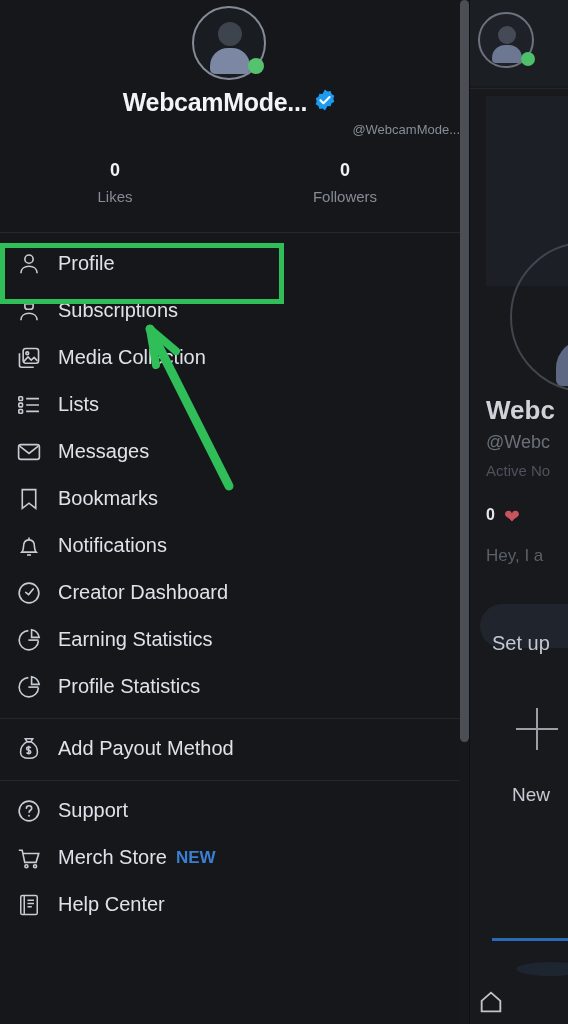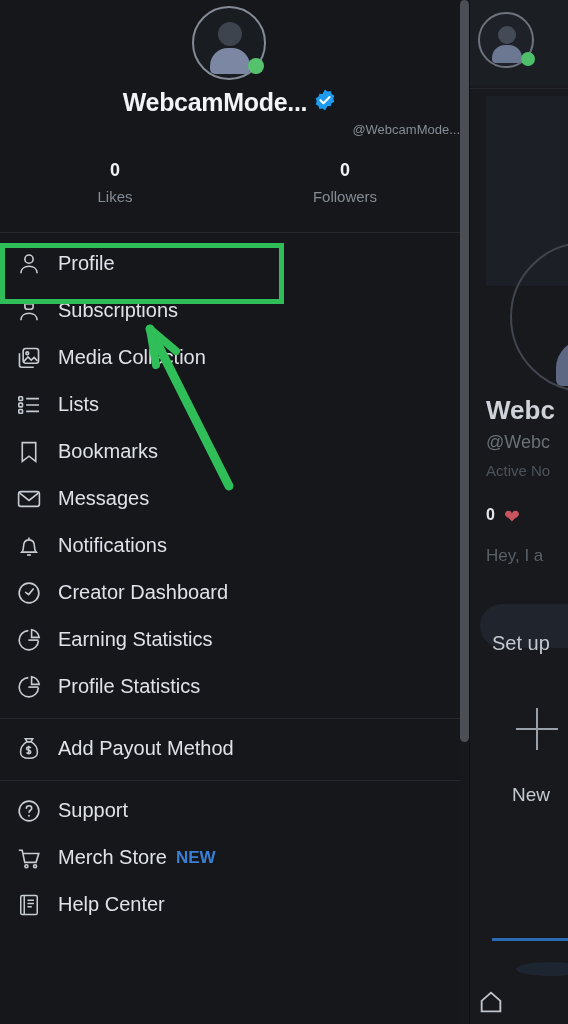--- a/index.html
+++ b/index.html
@@ -284,34 +284,34 @@
             <rect x="2.6" y="16.2" width="3.4" height="3.4" rx="0.7"></rect>
             <path d="M9.4 6.1h11.8M9.4 12h11.8M9.4 17.9h11.8"></path>
           </svg>
         </span>
         <span class="lbl">Lists</span>
       </div>
 
       <div class="menu-item">
         <span class="ico">
           <svg viewBox="0 0 24 24" width="26" height="26" fill="none" stroke="#c7ccd3" stroke-width="1.5">
-            <path d="M5.8 3.4h12.4v17.2L12 15.9l-6.2 4.7z"></path>
-          </svg>
-        </span>
-        <span class="lbl">Bookmarks</span>
-      </div>
-
-      <div class="menu-item">
-        <span class="ico">
-          <svg viewBox="0 0 24 24" width="26" height="26" fill="none" stroke="#c7ccd3" stroke-width="1.5">
             <rect x="2.4" y="5.2" width="19.2" height="13.6" rx="2.2"></rect>
             <path d="M3.4 6.6l8.6 6.7 8.6-6.7"></path>
           </svg>
         </span>
         <span class="lbl">Messages</span>
+      </div>
+
+      <div class="menu-item">
+        <span class="ico">
+          <svg viewBox="0 0 24 24" width="26" height="26" fill="none" stroke="#c7ccd3" stroke-width="1.5">
+            <path d="M5.8 3.4h12.4v17.2L12 15.9l-6.2 4.7z"></path>
+          </svg>
+        </span>
+        <span class="lbl">Bookmarks</span>
       </div>
 
       <div class="menu-item">
         <span class="ico">
           <svg viewBox="0 0 24 24" width="26" height="26" fill="none" stroke="#c7ccd3" stroke-width="1.5">
             <path d="M5.4 17.6c1.3-1.3 1.5-2.6 1.5-4.6 0-3.4 1.4-6.6 5.1-6.6s5.1 3.2 5.1 6.6c0 2 .2 3.3 1.5 4.6z"></path>
             <path d="M10.2 20.3h3.6"></path>
               <path d="M12 4.1v2.3"></path>
           </svg>
         </span>

